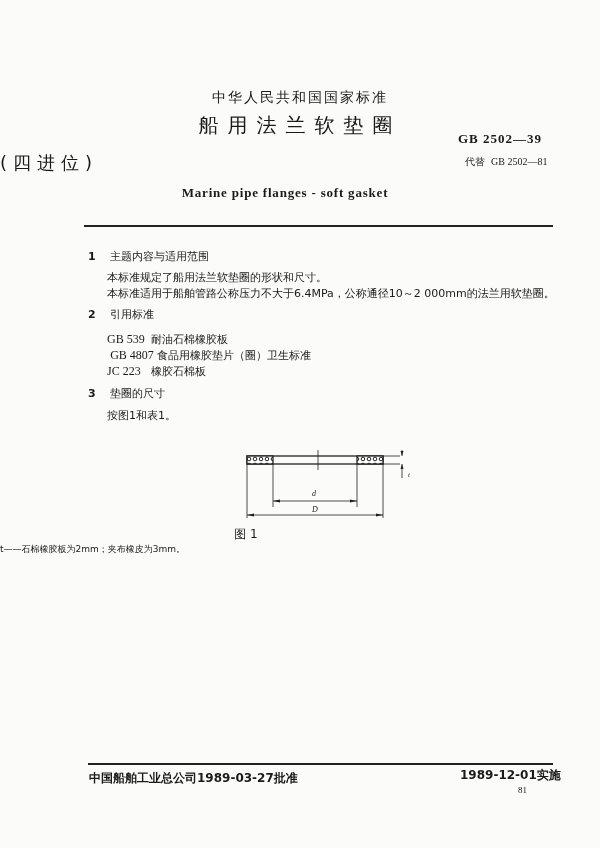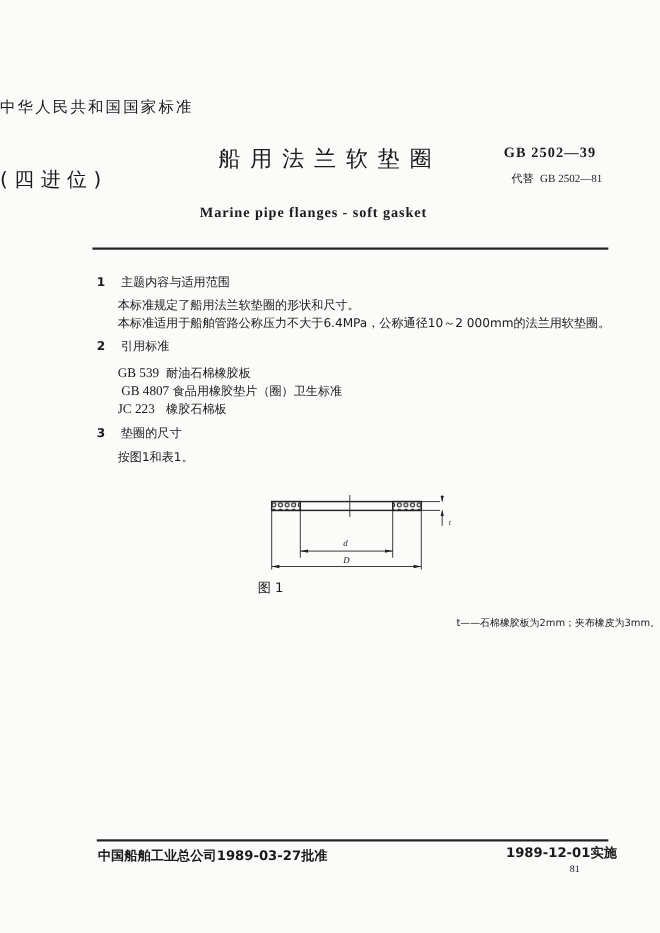--- a/index.html
+++ b/index.html
@@ -1,35 +1,35 @@
 <!DOCTYPE html>
 <html><head>
 <meta charset="utf-8">
 <style>
   html, body { margin:0; padding:0; }
   body {
     width:600px; height:848px; background:#fbfbfa; position:relative; overflow:hidden;
     font-family:"DejaVu Serif", "Liberation Serif", serif; color:#1a1a1a;
   }
   .abs { position:absolute; white-space:nowrap; }
-  .national { left:0; width:600px; top:89px; font-size:14px; letter-spacing:2px; font-family:"DejaVu Sans", sans-serif; }
-  .title { left:0; width:600px; top:131px; text-align:center; font-size:20px; letter-spacing:9px; font-family:"DejaVu Sans", sans-serif; }
+  .national { left:0; width:600px; top:89px; text-align:center; font-size:14px; letter-spacing:2px; font-family:"DejaVu Sans", sans-serif; }
+  .title { left:0; width:600px; top:112px; text-align:center; font-size:20px; letter-spacing:9px; font-family:"DejaVu Sans", sans-serif; }
   .subtitle { left:0; width:600px; top:151px; text-align:left; font-size:18px; letter-spacing:6px; font-family:"DejaVu Sans", sans-serif; }
   .en-title { left:0; width:570px; top:185px; text-align:center; font-size:13px; font-weight:bold; font-family:"Liberation Serif", serif; letter-spacing:0.8px; }
   .std-no { left:458px; top:131px; font-size:13px; font-weight:bold; font-family:"Liberation Serif", serif; letter-spacing:1px; }
   .replace { left:465px; top:155px; font-size:10px; font-family:"DejaVu Sans", sans-serif; }
   .replace .gb { font-family:"Liberation Serif", serif; margin-left:6px; }
   .rule { position:absolute; background:#222; }
   .sec { font-size:11px; font-family:"DejaVu Sans", sans-serif; }
   .sec .num { font-weight:bold; display:inline-block; width:22px; }
   .para { font-size:11px; font-family:"DejaVu Sans", sans-serif; }
   .ref { font-size:11px; font-family:"DejaVu Sans", sans-serif; }
   .ref .code { font-family:"Liberation Serif", serif; font-size:12px; display:inline-block; }
   .fig-label { left:0; width:492px; top:526px; text-align:center; font-size:12px; font-family:"DejaVu Sans", sans-serif; }
-  .fig-note { left:0; width:600px; top:560px; text-align:right; font-size:9px; font-family:"DejaVu Sans", sans-serif; }
+  .fig-note { left:0; width:600px; top:543px; text-align:left; font-size:9px; font-family:"DejaVu Sans", sans-serif; }
   .footer { font-size:12px; font-weight:bold; font-family:"DejaVu Sans", sans-serif; }
   .page-no { left:518px; top:785px; font-size:9px; font-family:"Liberation Serif", serif; }
 </style>
 </head>
 <body>
 
 <div class="abs national">中华人民共和国国家标准</div>
 <div class="abs title">船用法兰软垫圈</div>
 <div class="abs subtitle">(四进位)</div>
 <div class="abs en-title">Marine pipe flanges - soft gasket</div>

